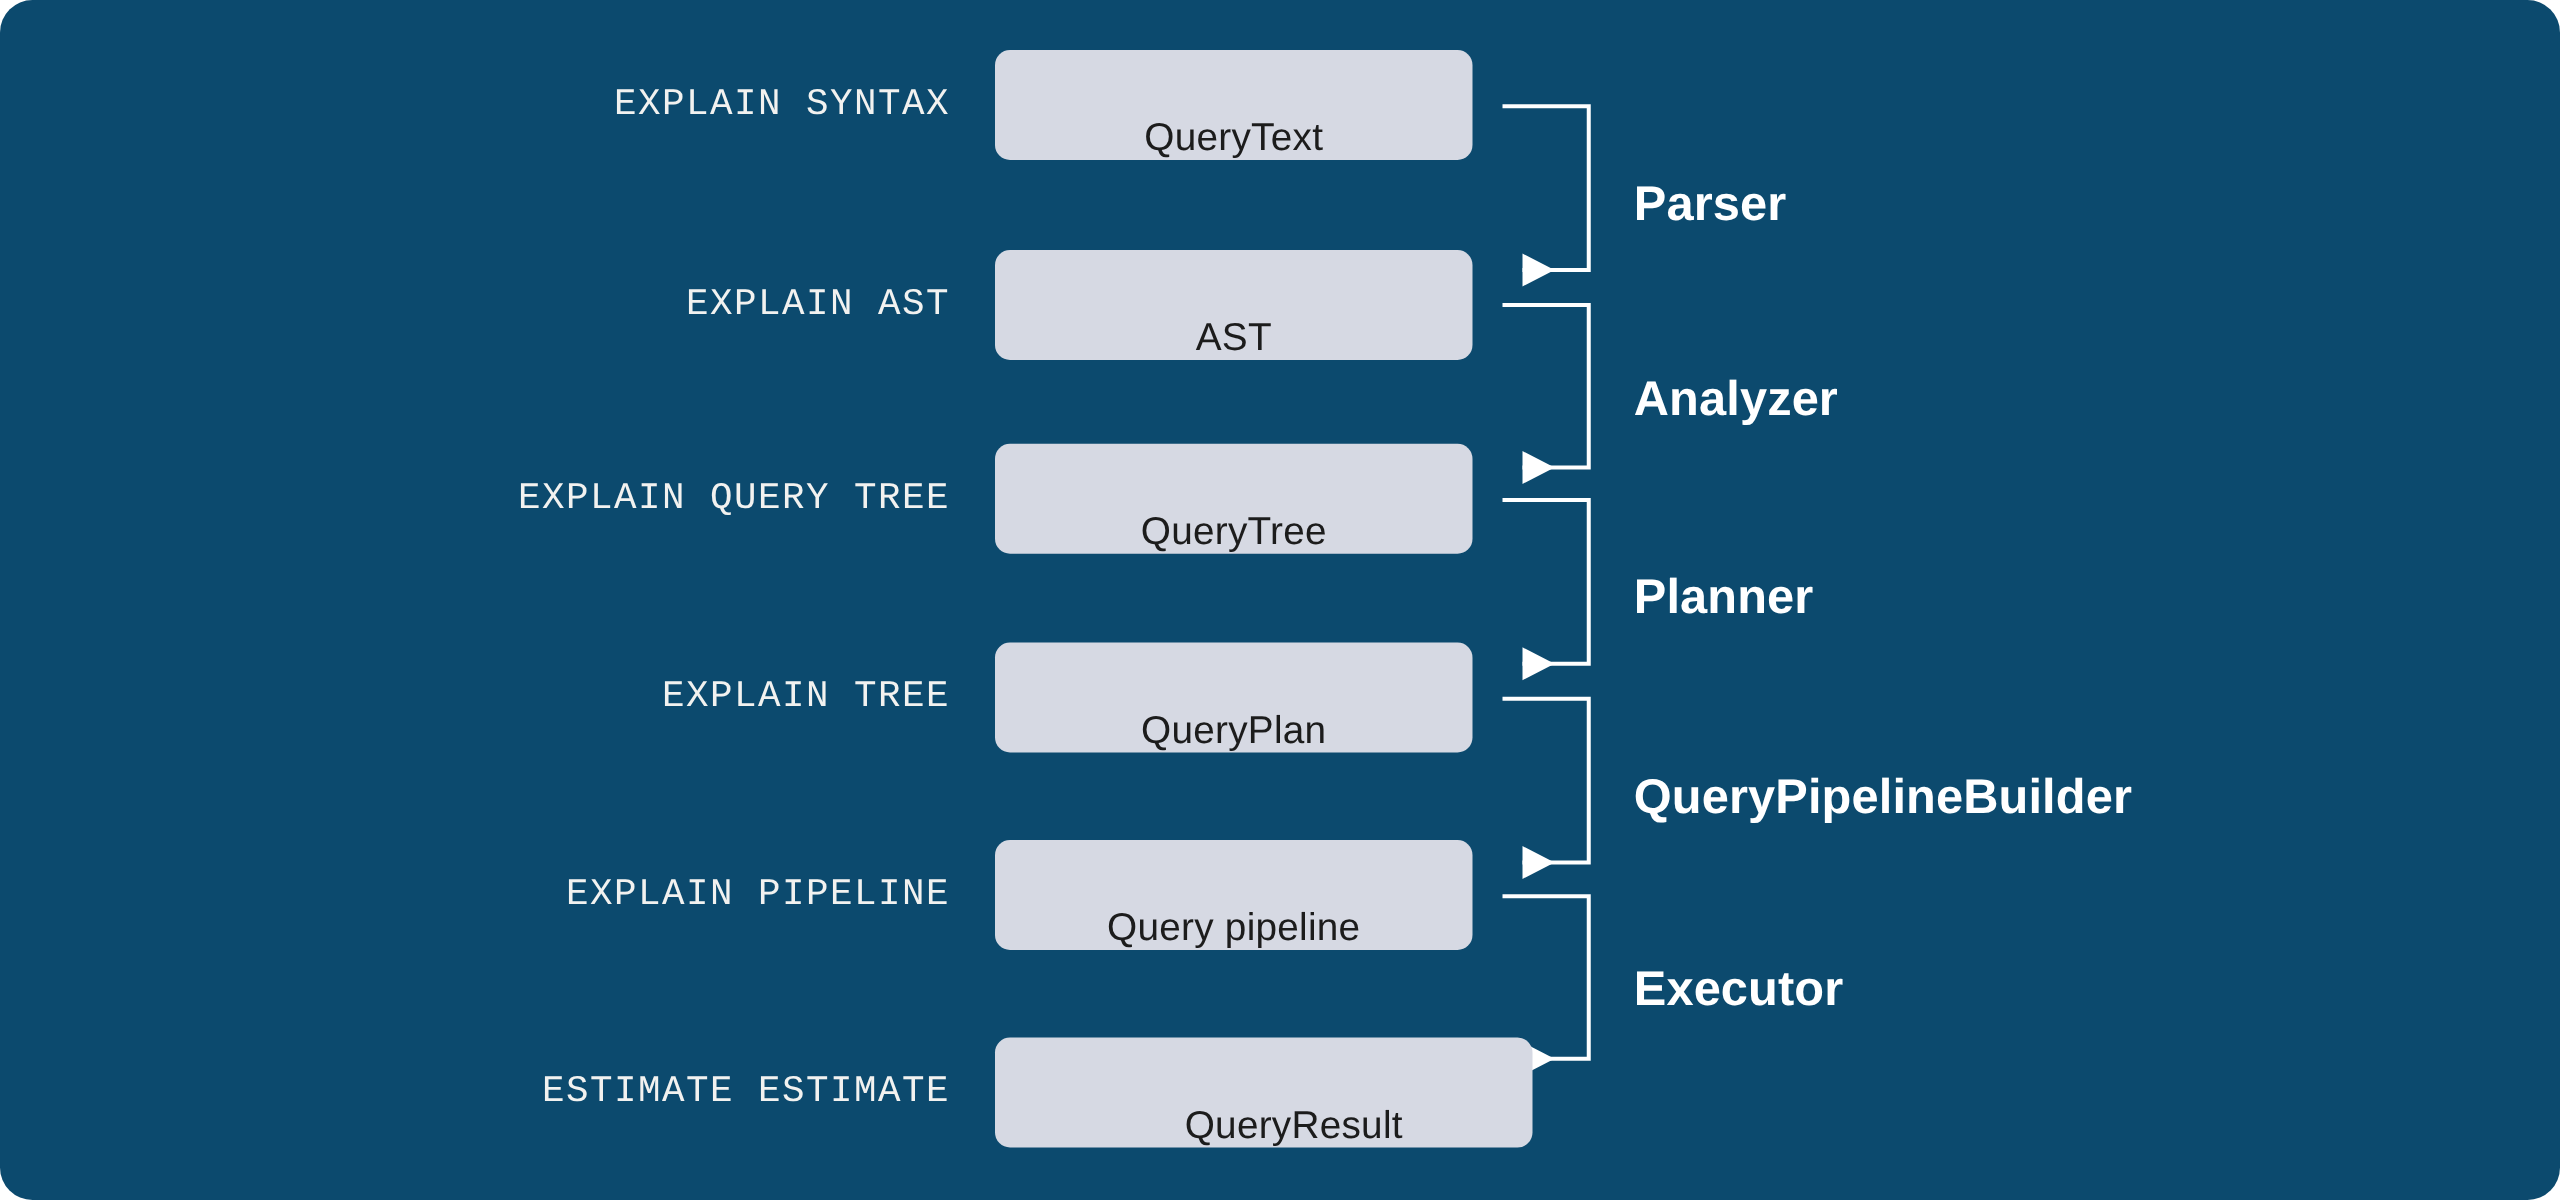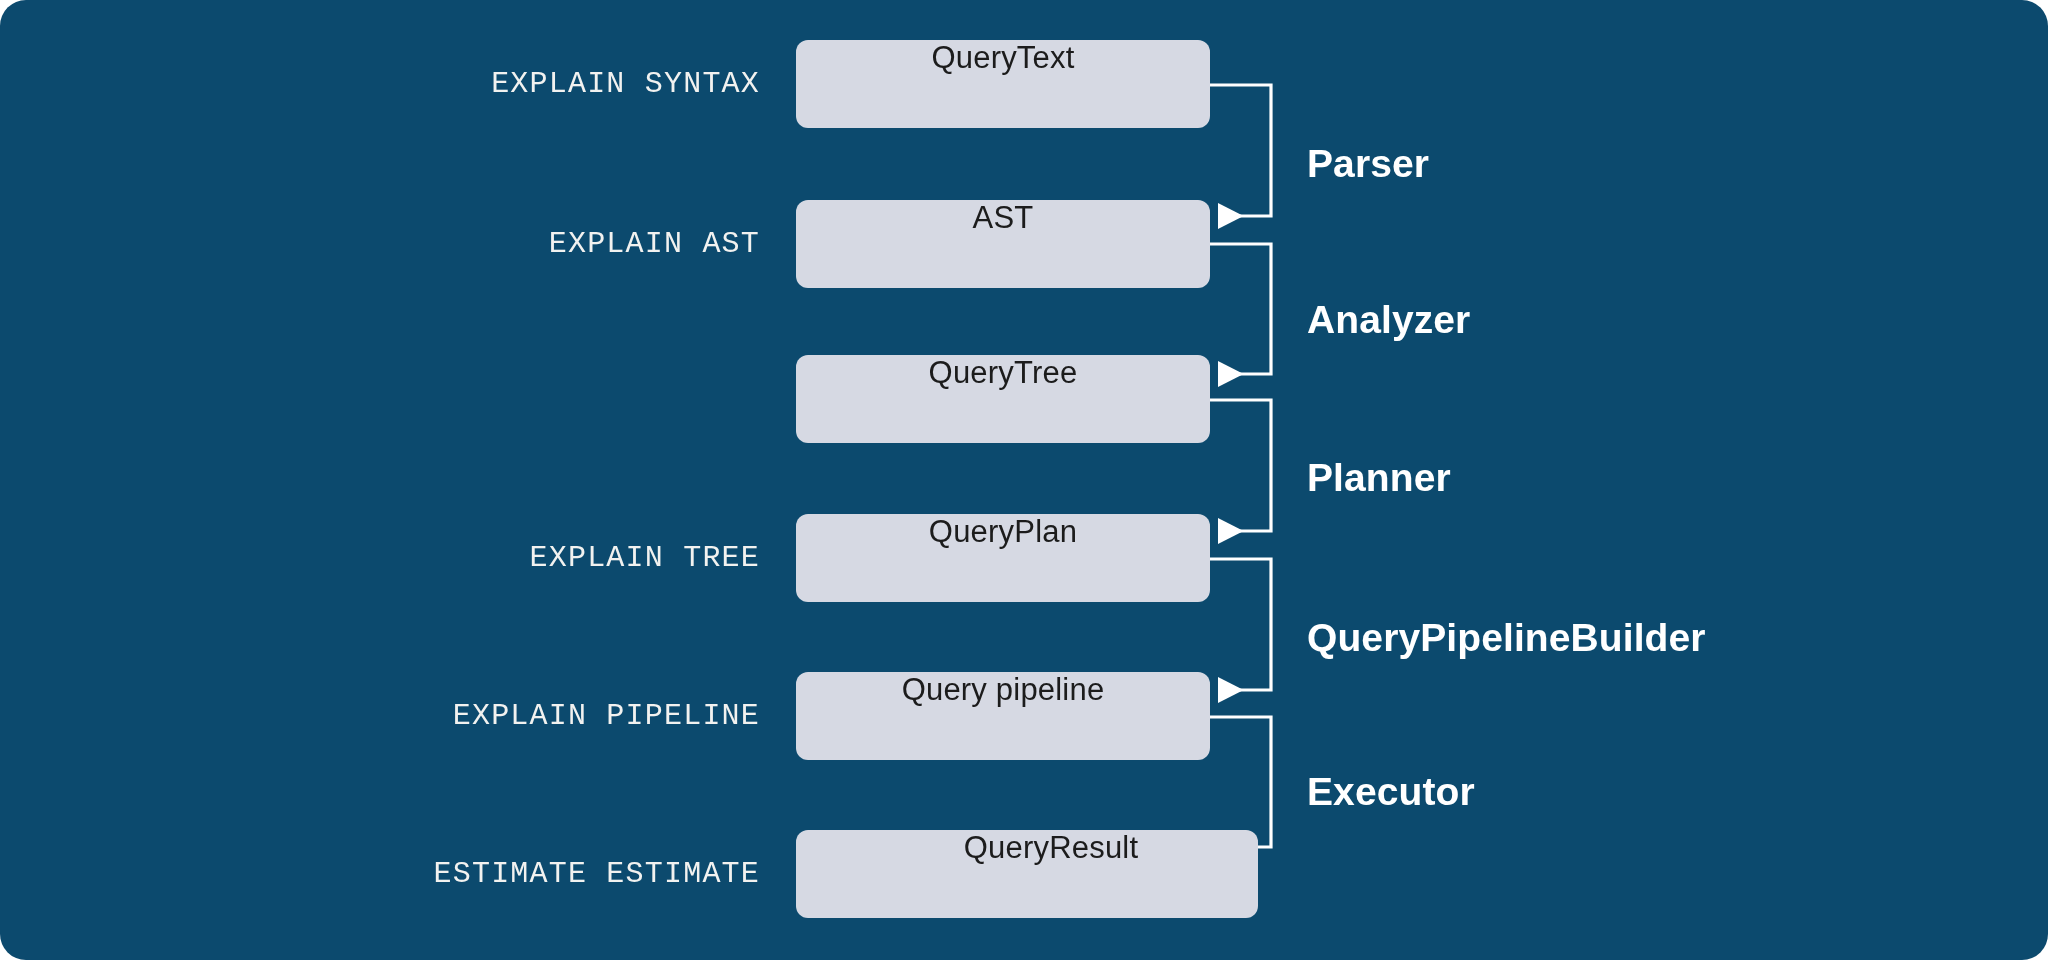--- a/index.html
+++ b/index.html
@@ -33,26 +33,26 @@
     letter-spacing: 1.2px;
     color: #f2f2f0;
     text-align: right;
     white-space: nowrap;
     transform: translateY(-50%);
     right: 1288px;
   }
   .node-box {
     position: absolute;
     left: 796px;
-    width: 414px;
+    width: 382px;
     height: 88px;
     background: #d6d9e3;
     border-radius: 12px;
     display: flex;
-    align-items: flex-start;
+    align-items: flex-end;
     justify-content: center;
   }
   .node-label {
     font-family: "Liberation Sans", sans-serif;
     font-size: 31px;
     color: #1c1c1c;
     letter-spacing: 0.2px;
     white-space: nowrap;
   }
   .component-label {
@@ -85,20 +85,21 @@
 
     <path d="M 1202 400 L 1271 400 L 1271 531 L 1218 531" fill="none" stroke="#ffffff" stroke-width="3.2" marker-end="url(#arrowhead)"></path>
 
     <path d="M 1202 559 L 1271 559 L 1271 690 L 1218 690" fill="none" stroke="#ffffff" stroke-width="3.2" marker-end="url(#arrowhead)"></path>
 
     <path d="M 1202 717 L 1271 717 L 1271 847 L 1218 847" fill="none" stroke="#ffffff" stroke-width="3.2" marker-end="url(#arrowhead)"></path>
   </svg>
 
   <div class="stage-label" style="top:84px;">EXPLAIN SYNTAX</div>
   <div class="stage-label" style="top:244px;">EXPLAIN AST</div>
+  <div class="stage-label" style="top:399px;">EXPLAIN QUERY TREE</div>
   <div class="stage-label" style="top:558px;">EXPLAIN TREE</div>
   <div class="stage-label" style="top:716px;">EXPLAIN PIPELINE</div>
   <div class="stage-label" style="top:874px;">ESTIMATE ESTIMATE</div>
 
   <div class="node-box" style="top:40px;">
     <span class="node-label">QueryText</span>
   </div>
   <div class="node-box" style="top:355px;">
     <span class="node-label">QueryTree</span>
   </div>

